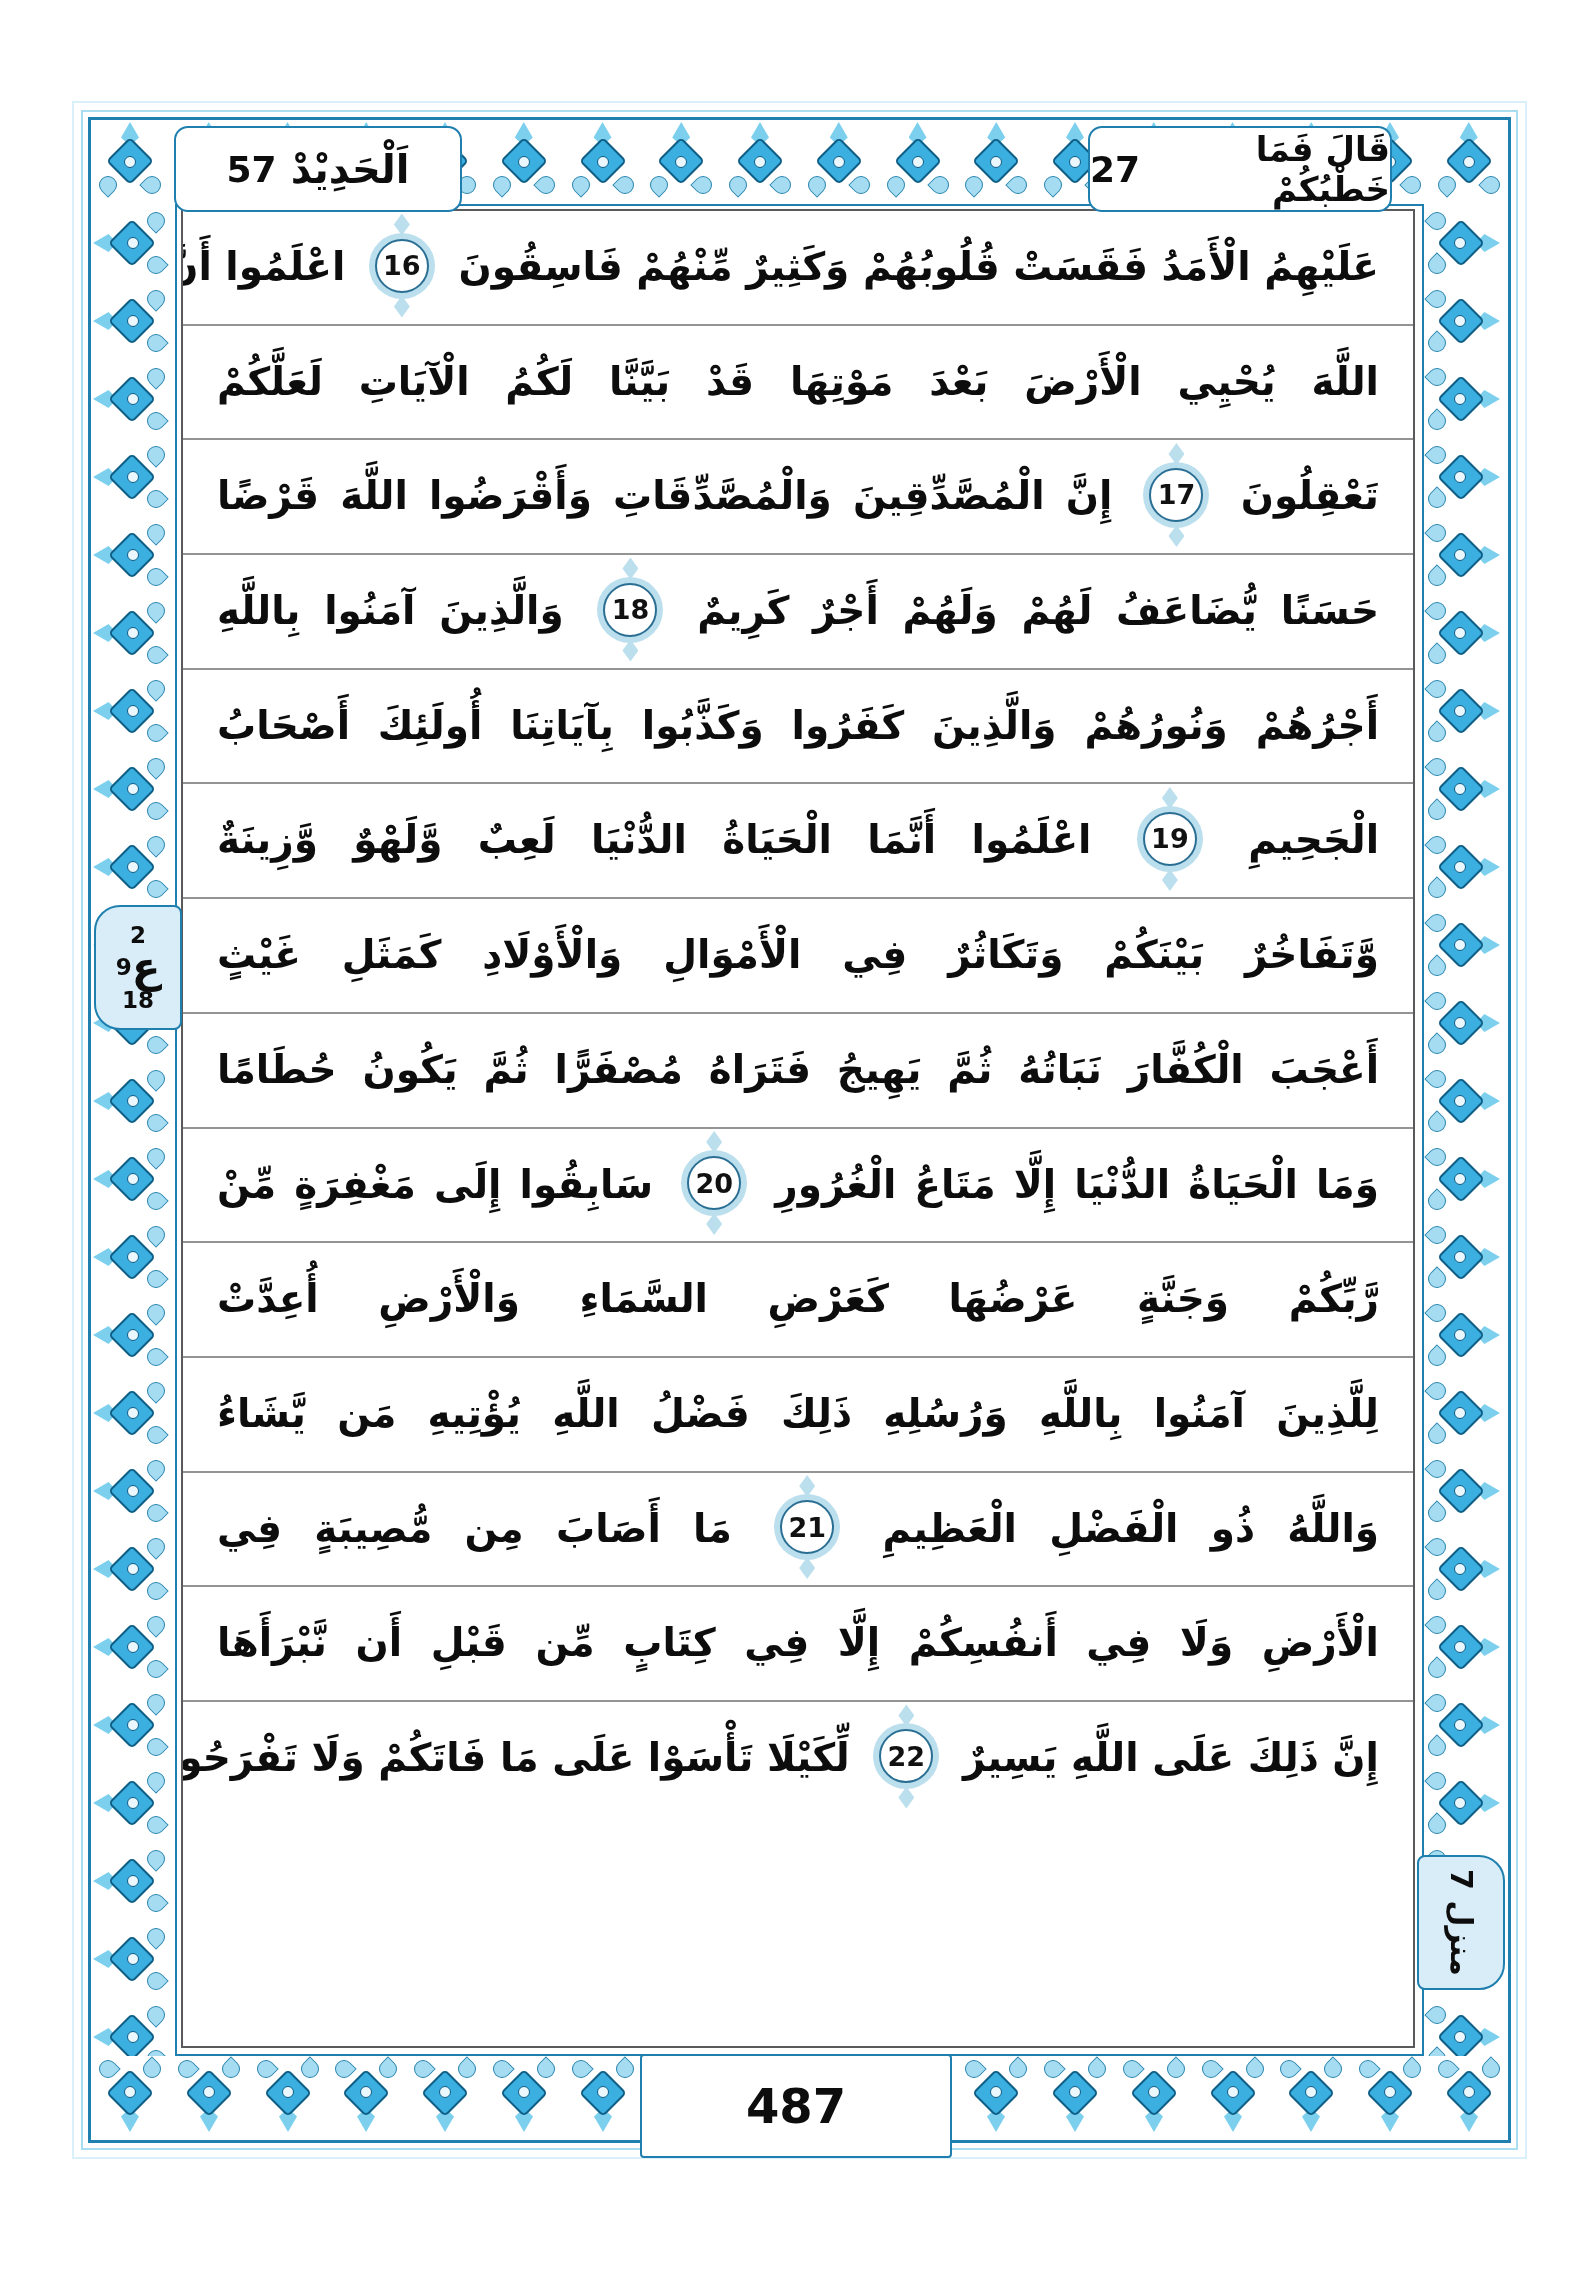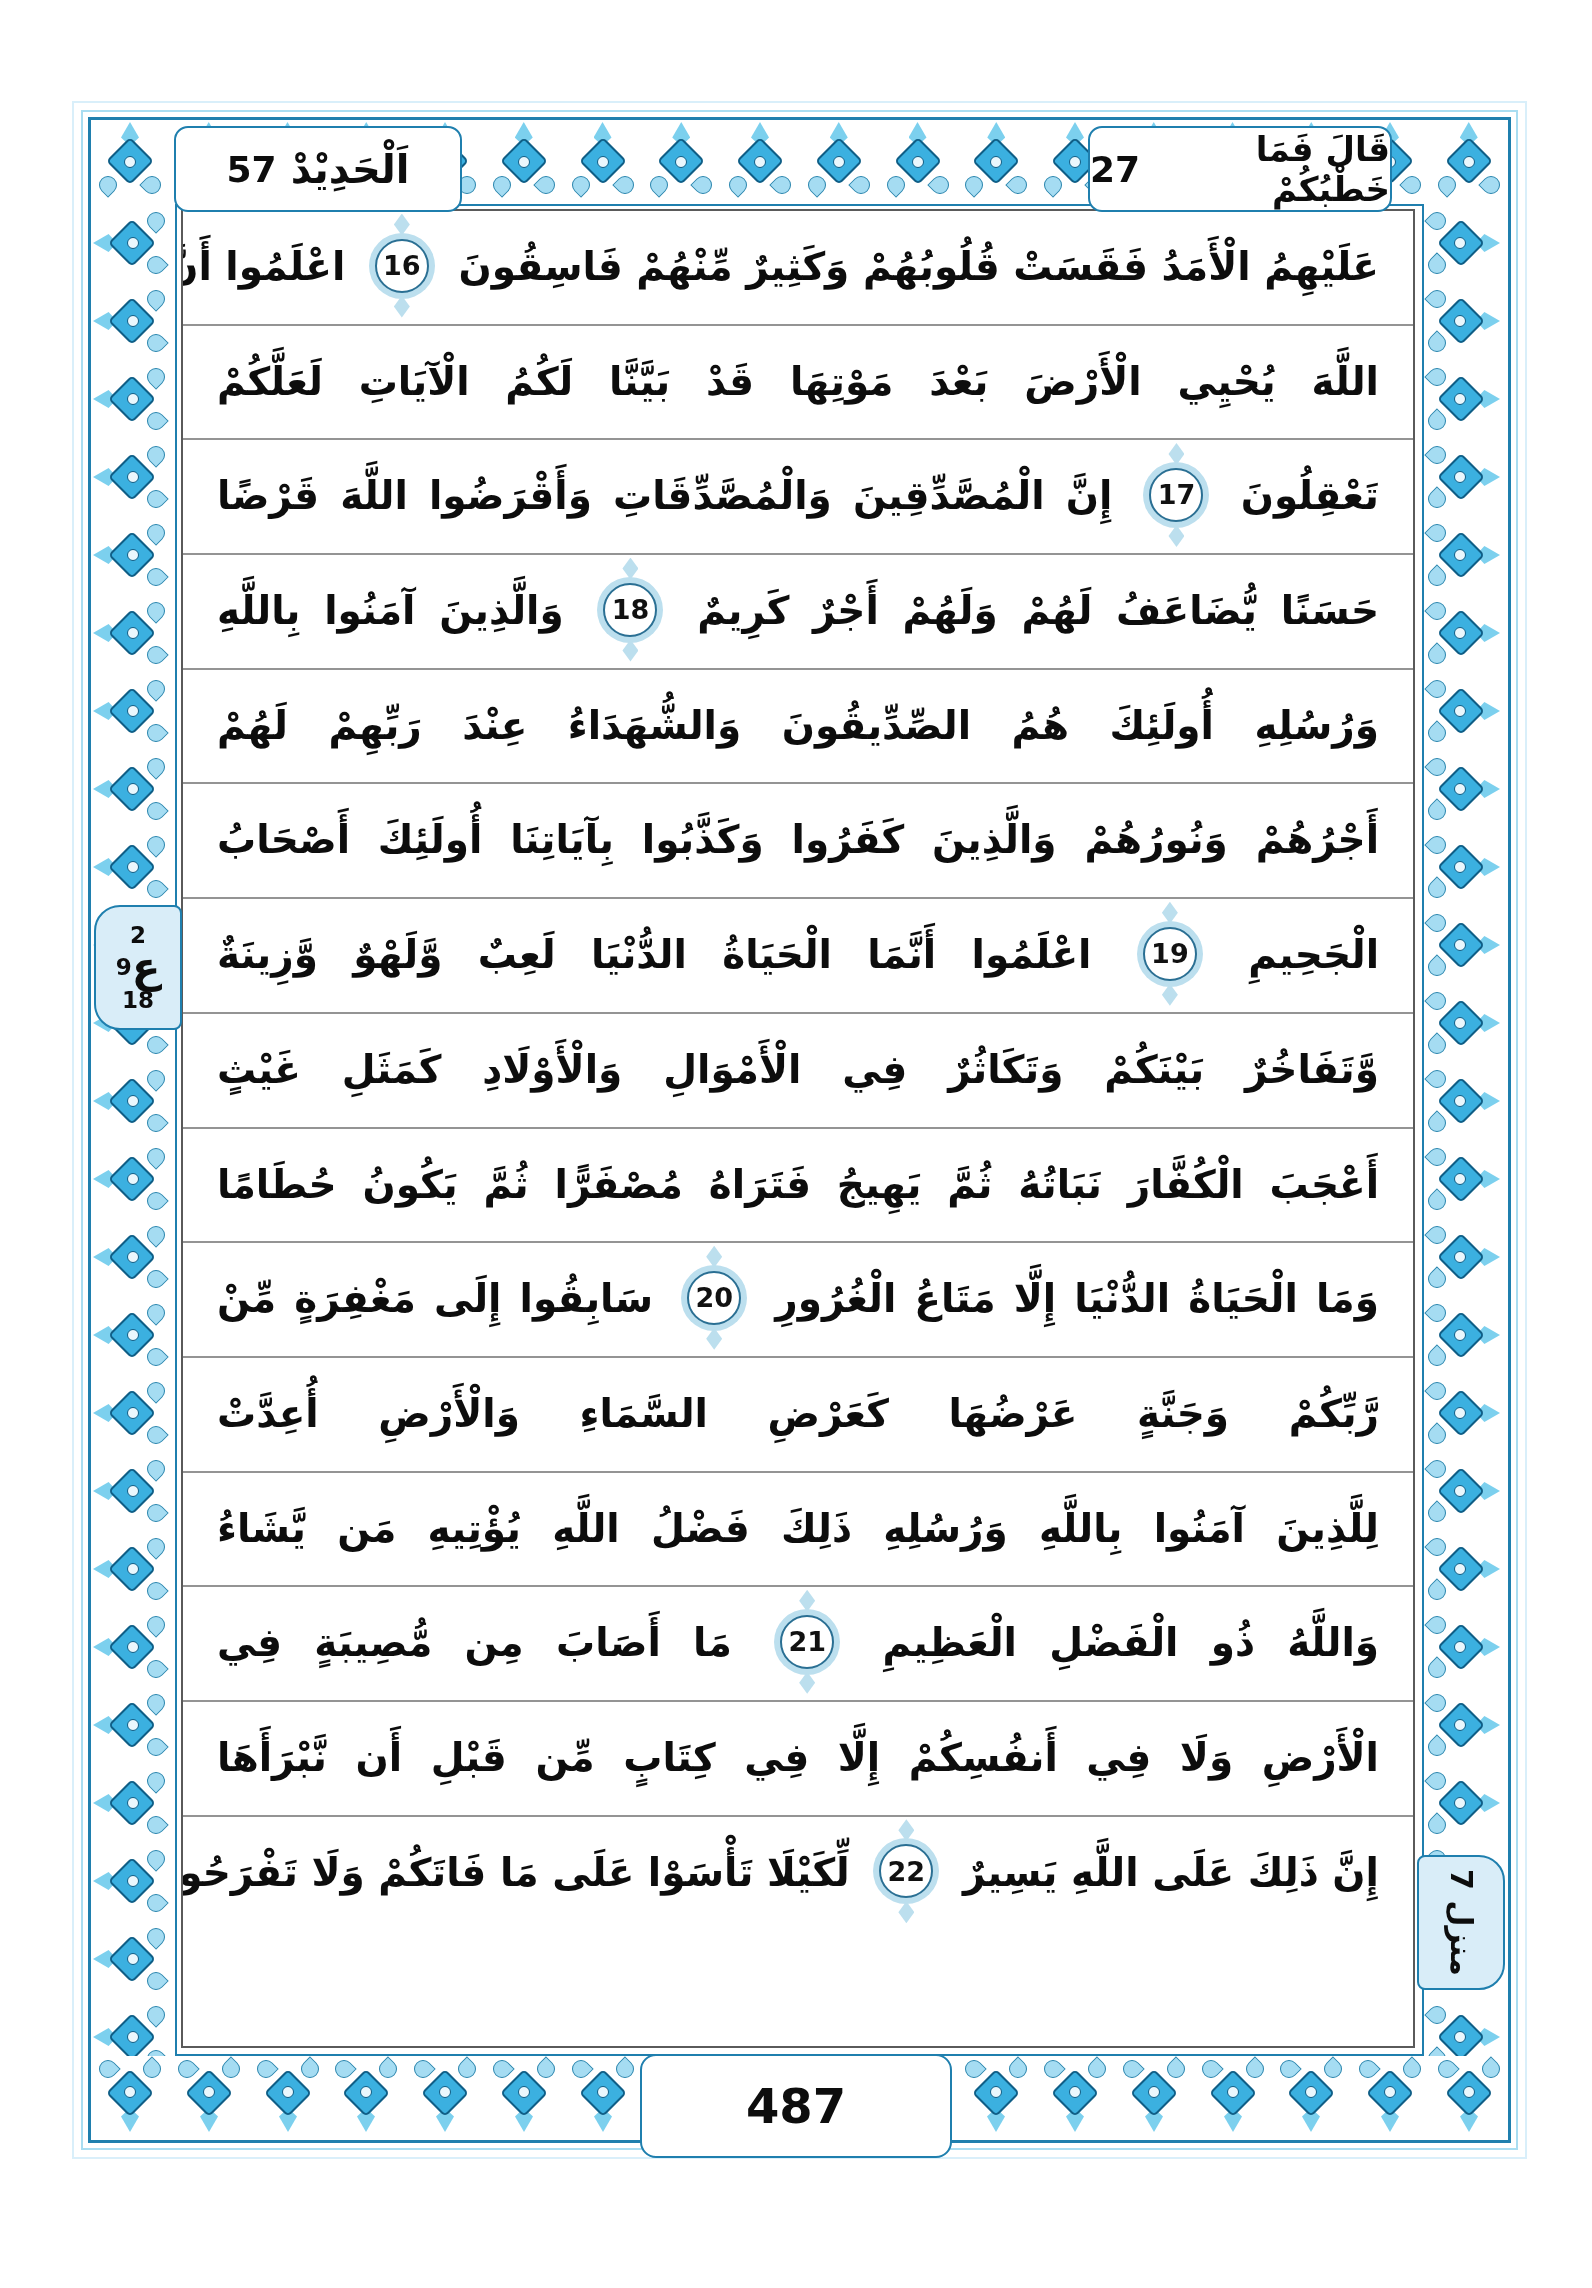--- a/index.html
+++ b/index.html
@@ -55,21 +55,21 @@
   .ruku-tab .ain{font-size:42px;font-weight:bold;}
   .manzil-tab{
     position:absolute;left:1417px;top:1855px;width:84px;height:131px;z-index:6;
     background:#d9edf8;border:2px solid #1f7fae;border-radius:8px 26px 26px 8px;
     display:flex;align-items:center;justify-content:center;
   }
   .manzil-tab .vtext{transform:rotate(90deg);white-space:nowrap;font-size:30px;font-weight:bold;direction:rtl;}
   
   .page-tab{
     position:absolute;left:50%;top:2054px;transform:translateX(-50%);
-    width:308px;height:100px;background:#ffffff;border:2px solid #1f7fae;border-radius:16px;
+    width:308px;height:100px;background:#ffffff;border:2px solid #1f7fae;border-radius:4px;
     display:flex;align-items:center;justify-content:center;font-size:48px;font-weight:bold;z-index:7;
   }
   
   .textbox{
     position:absolute;left:181px;top:209px;width:1230px;height:1835px;
     border:2px solid #5a5a5a;background:#ffffff;z-index:4;
     display:grid;grid-template-rows:repeat(16,1fr);
   }
   .row{
     direction:rtl;text-align:justify;text-align-last:justify;
@@ -716,21 +716,20 @@
 
 <div class="manzil-tab">
   <span class="vtext">منزل 7</span>
 </div>
 
 <div class="textbox">
     <div class="row"><span class="ayah-text">عَلَيْهِمُ الْأَمَدُ فَقَسَتْ قُلُوبُهُمْ وَكَثِيرٌ مِّنْهُمْ فَاسِقُونَ</span> <span class="verse-marker">16</span> <span class="ayah-text">اعْلَمُوا أَنَّ</span> </div>
     <div class="row"><span class="ayah-text">اللَّهَ يُحْيِي الْأَرْضَ بَعْدَ مَوْتِهَا قَدْ بَيَّنَّا لَكُمُ الْآيَاتِ لَعَلَّكُمْ</span> </div>
     <div class="row"><span class="ayah-text">تَعْقِلُونَ</span> <span class="verse-marker">17</span> <span class="ayah-text">إِنَّ الْمُصَّدِّقِينَ وَالْمُصَّدِّقَاتِ وَأَقْرَضُوا اللَّهَ قَرْضًا</span> </div>
     <div class="row"><span class="ayah-text">حَسَنًا يُّضَاعَفُ لَهُمْ وَلَهُمْ أَجْرٌ كَرِيمٌ</span> <span class="verse-marker">18</span> <span class="ayah-text">وَالَّذِينَ آمَنُوا بِاللَّهِ</span> </div>
-    <div class="row"><span class="ayah-text">وَرُسُلِهِ أُولَئِكَ هُمُ الصِّدِّيقُونَ وَالشُّهَدَاءُ عِنْدَ رَبِّهِمْ لَهُمْ</span> </div>
     <div class="row"><span class="ayah-text">أَجْرُهُمْ وَنُورُهُمْ وَالَّذِينَ كَفَرُوا وَكَذَّبُوا بِآيَاتِنَا أُولَئِكَ أَصْحَابُ</span> </div>
     <div class="row"><span class="ayah-text">الْجَحِيمِ</span> <span class="verse-marker">19</span> <span class="ayah-text">اعْلَمُوا أَنَّمَا الْحَيَاةُ الدُّنْيَا لَعِبٌ وَّلَهْوٌ وَّزِينَةٌ</span> </div>
     <div class="row"><span class="ayah-text">وَّتَفَاخُرٌ بَيْنَكُمْ وَتَكَاثُرٌ فِي الْأَمْوَالِ وَالْأَوْلَادِ كَمَثَلِ غَيْثٍ</span> </div>
     <div class="row"><span class="ayah-text">أَعْجَبَ الْكُفَّارَ نَبَاتُهُ ثُمَّ يَهِيجُ فَتَرَاهُ مُصْفَرًّا ثُمَّ يَكُونُ حُطَامًا</span> </div>
     <div class="row"><span class="ayah-text">وَمَا الْحَيَاةُ الدُّنْيَا إِلَّا مَتَاعُ الْغُرُورِ</span> <span class="verse-marker">20</span> <span class="ayah-text">سَابِقُوا إِلَى مَغْفِرَةٍ مِّنْ</span> </div>
     <div class="row"><span class="ayah-text">رَّبِّكُمْ وَجَنَّةٍ عَرْضُهَا كَعَرْضِ السَّمَاءِ وَالْأَرْضِ أُعِدَّتْ</span> </div>
     <div class="row"><span class="ayah-text">لِلَّذِينَ آمَنُوا بِاللَّهِ وَرُسُلِهِ ذَلِكَ فَضْلُ اللَّهِ يُؤْتِيهِ مَن يَّشَاءُ</span> </div>
     <div class="row"><span class="ayah-text">وَاللَّهُ ذُو الْفَضْلِ الْعَظِيمِ</span> <span class="verse-marker">21</span> <span class="ayah-text">مَا أَصَابَ مِن مُّصِيبَةٍ فِي</span> </div>
     <div class="row"><span class="ayah-text">الْأَرْضِ وَلَا فِي أَنفُسِكُمْ إِلَّا فِي كِتَابٍ مِّن قَبْلِ أَن نَّبْرَأَهَا</span> </div>
     <div class="row"><span class="ayah-text">إِنَّ ذَلِكَ عَلَى اللَّهِ يَسِيرٌ</span> <span class="verse-marker">22</span> <span class="ayah-text">لِّكَيْلَا تَأْسَوْا عَلَى مَا فَاتَكُمْ وَلَا تَفْرَحُوا</span> </div>

